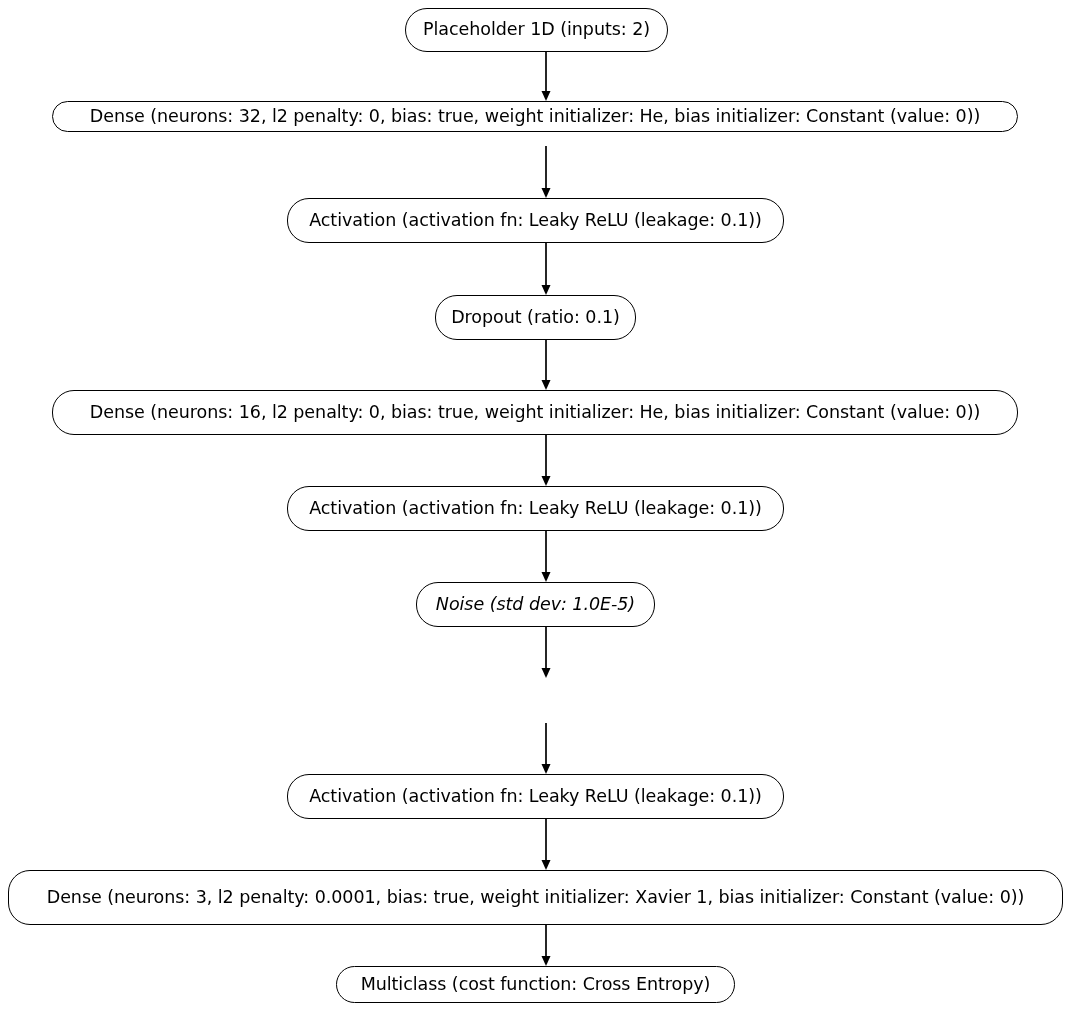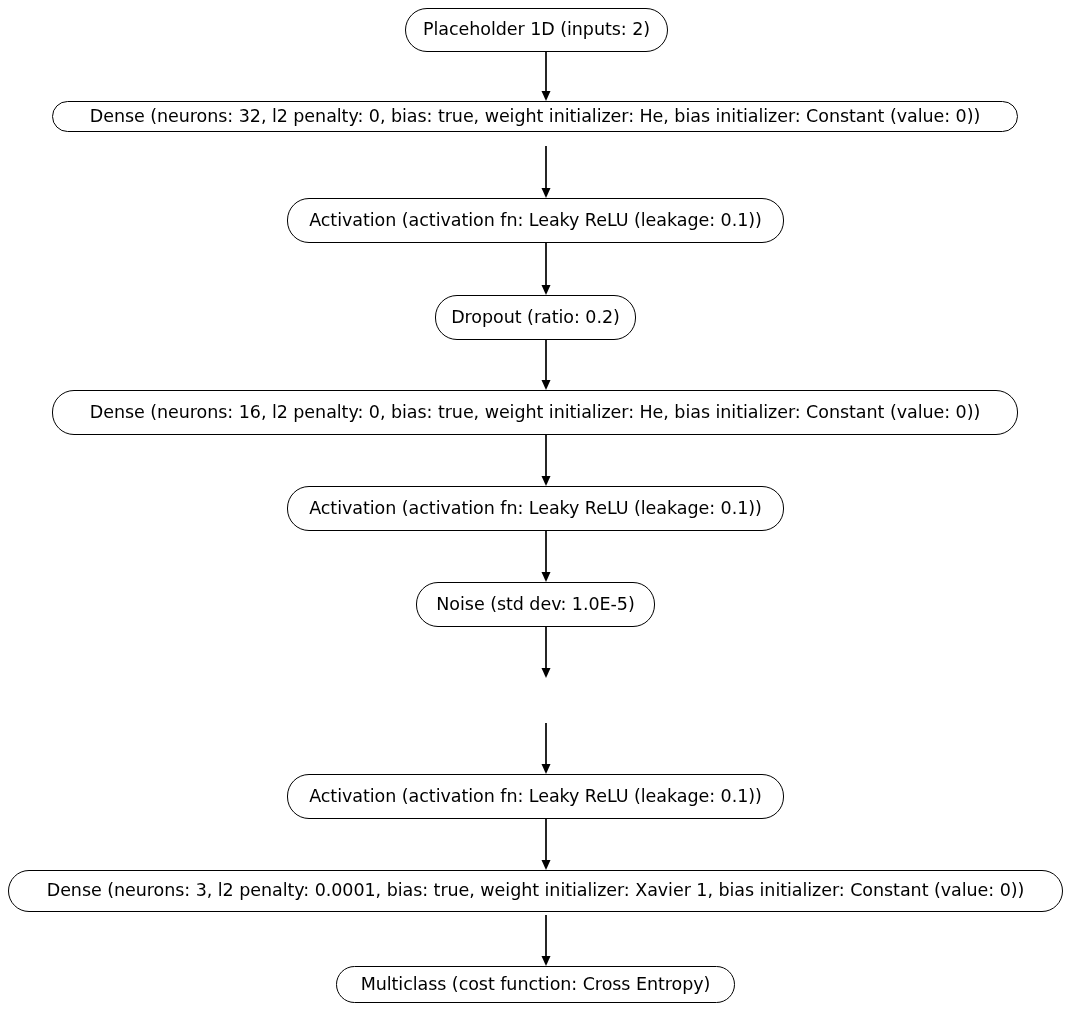--- a/index.html
+++ b/index.html
@@ -112,33 +112,33 @@
     <div class="node" style="left: 405px; top: 8px; width: 263px; height: 44px; border-color: rgb(0, 0, 0); background: rgb(255, 255, 255);">
       <span class="node-label">Placeholder 1D (inputs: 2)</span>
     </div>
     <div class="node" style="left: 52px; top: 101px; width: 966px; height: 31px; border-color: rgb(0, 0, 0); background: rgb(255, 255, 255);">
       <span class="node-label">Dense (neurons: 32, l2 penalty: 0, bias: true, weight initializer: He, bias initializer: Constant (value: 0))</span>
     </div>
     <div class="node" style="left: 287px; top: 198px; width: 497px; height: 45px; border-color: rgb(0, 0, 0); background: rgb(255, 255, 255);">
       <span class="node-label">Activation (activation fn: Leaky ReLU (leakage: 0.1))</span>
     </div>
     <div class="node" style="left: 435px; top: 295px; width: 201px; height: 45px; border-color: rgb(0, 0, 0); background: rgb(255, 255, 255);">
-      <span class="node-label">Dropout (ratio: 0.2)</span>
+      <span class="node-label">Dropout (ratio: 0.1)</span>
     </div>
     <div class="node" style="left: 52px; top: 390px; width: 966px; height: 45px; border-color: rgb(0, 0, 0); background: rgb(255, 255, 255);">
       <span class="node-label">Dense (neurons: 16, l2 penalty: 0, bias: true, weight initializer: He, bias initializer: Constant (value: 0))</span>
     </div>
     <div class="node" style="left: 287px; top: 486px; width: 497px; height: 45px; border-color: rgb(0, 0, 0); background: rgb(255, 255, 255);">
       <span class="node-label">Activation (activation fn: Leaky ReLU (leakage: 0.1))</span>
     </div>
-    <div class="node" style="left: 416px; top: 582px; width: 239px; height: 45px; border-color: rgb(0, 0, 0); background: rgb(255, 255, 255);">
+    <div class="node" style="left: 416px; top: 582px; width: 239px; height: 45px; border-color: rgb(0, 0, 0); background: rgb(255, 255, 255); font-style: italic;">
       <span class="node-label">Noise (std dev: 1.0E-5)</span>
     </div>
     <div class="node" style="left: 287px; top: 774px; width: 497px; height: 45px; border-color: rgb(0, 0, 0); background: rgb(255, 255, 255);">
       <span class="node-label">Activation (activation fn: Leaky ReLU (leakage: 0.1))</span>
     </div>
-    <div class="node" style="left: 8px; top: 870px; width: 1055px; height: 42px; border-color: rgb(0, 0, 0); background: rgb(255, 255, 255);">
+    <div class="node" style="left: 8px; top: 870px; width: 1055px; height: 55px; border-color: rgb(0, 0, 0); background: rgb(255, 255, 255);">
       <span class="node-label">Dense (neurons: 3, l2 penalty: 0.0001, bias: true, weight initializer: Xavier 1, bias initializer: Constant (value: 0))</span>
     </div>
     <div class="node" style="left: 336px; top: 966px; width: 399px; height: 37px; border-color: rgb(0, 0, 0); background: rgb(255, 255, 255);">
       <span class="node-label">Multiclass (cost function: Cross Entropy)</span>
     </div>
   </div>
 
 </body></html>

